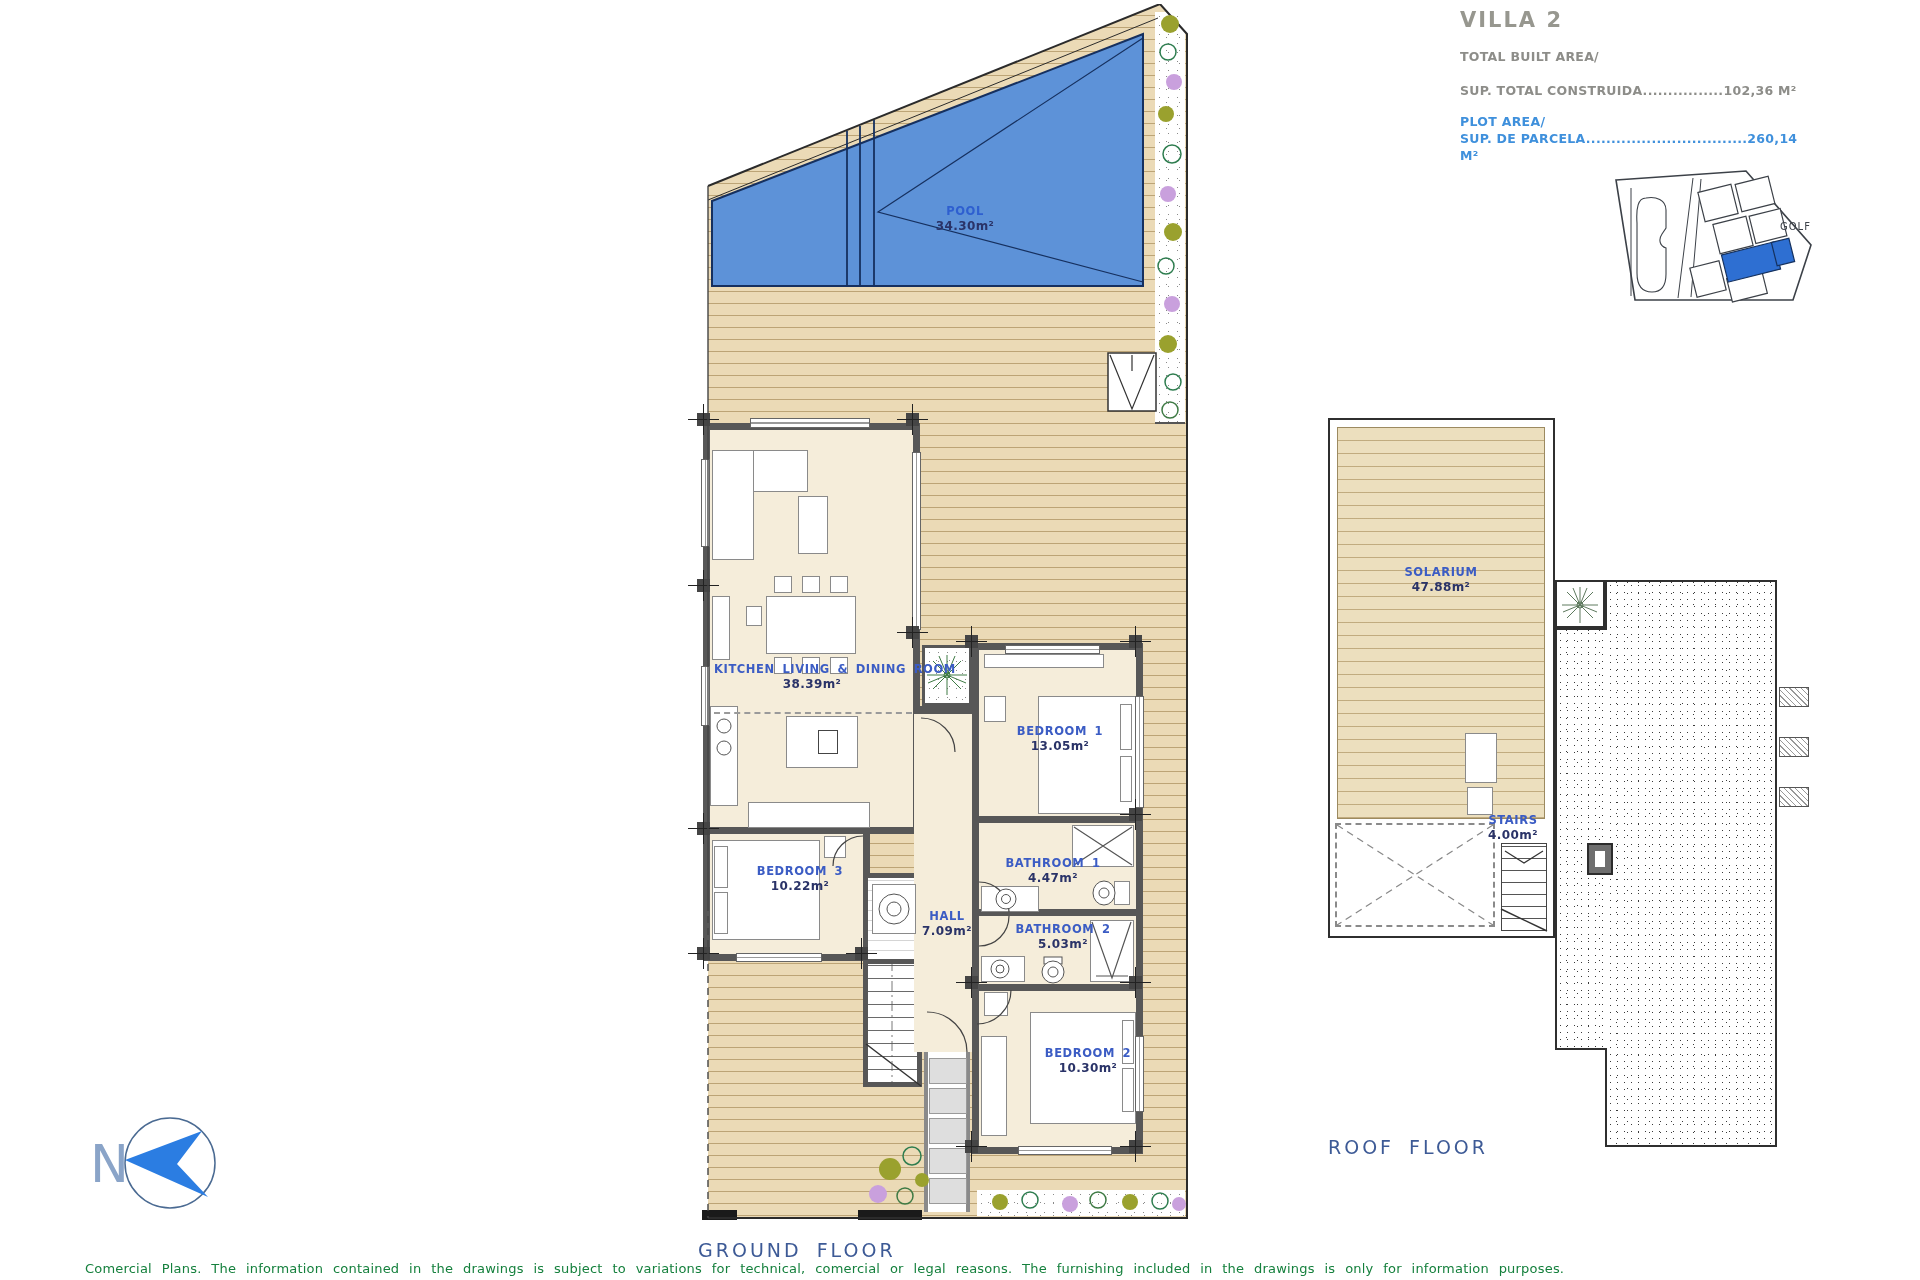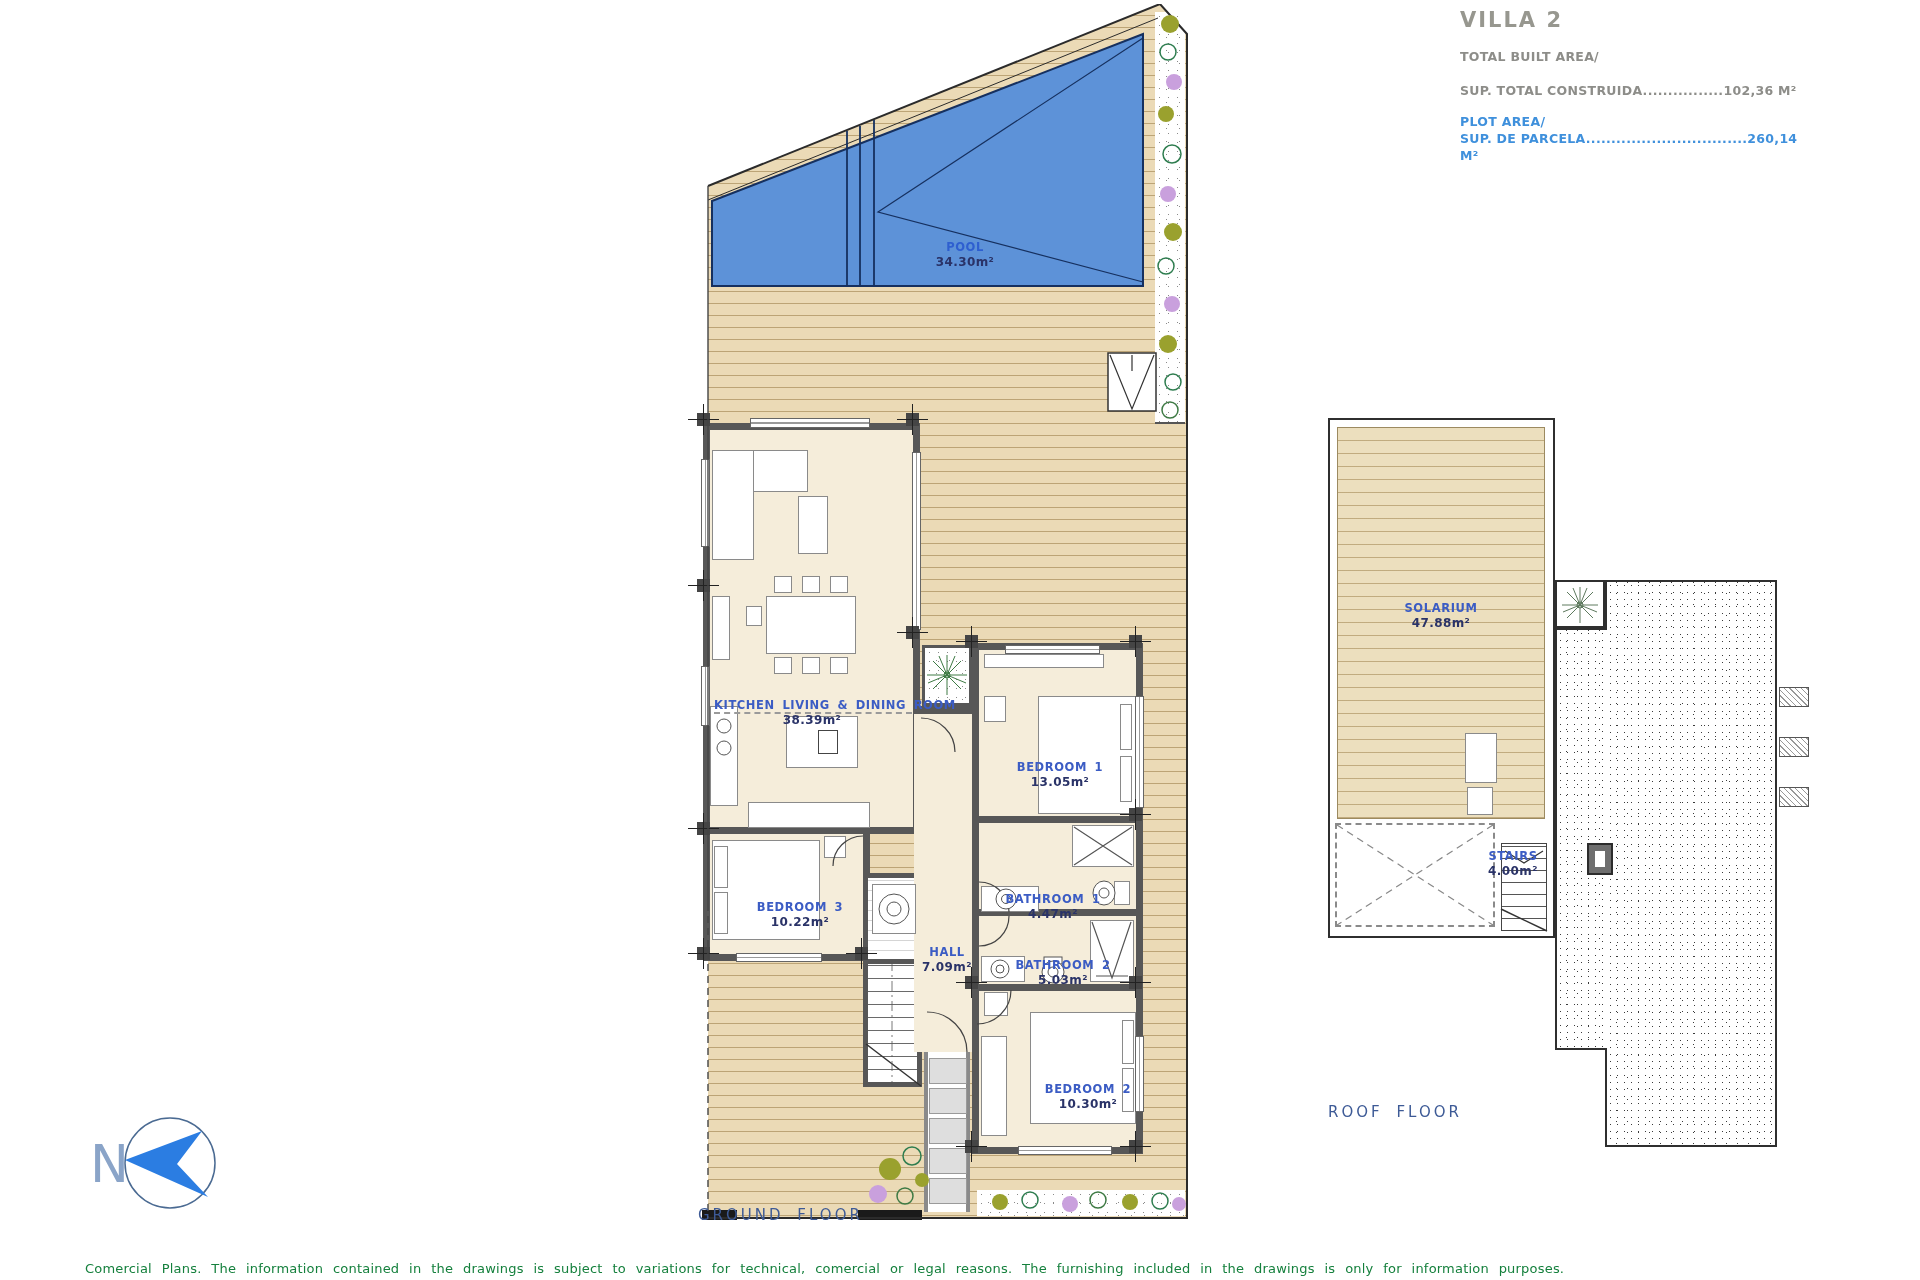--- a/index.html
+++ b/index.html
@@ -20,24 +20,24 @@
   .room{border:7px solid #575757;background:#f5edda;z-index:1;}
   .wall{background:#575757;z-index:1;}
   .furn{background:#fff;border:1px solid #8a8a8a;z-index:2;}
   .winh{background:linear-gradient(180deg,#fff 42%,#9a9a9a 42%,#9a9a9a 58%,#fff 58%);border:1px solid #666;z-index:4;}
   .winv{background:linear-gradient(90deg,#fff 42%,#9a9a9a 42%,#9a9a9a 58%,#fff 58%);border:1px solid #666;z-index:4;}
   .col{position:absolute;width:13px;height:13px;background:#454545;z-index:5;}
   .col::before{content:"";position:absolute;left:-9px;top:6px;width:31px;height:1px;background:#222;}
   .col::after{content:"";position:absolute;top:-9px;left:6px;width:1px;height:31px;background:#222;}
   .step{position:absolute;background:#dedede;border:1px solid #9a9a9a;z-index:2;}
   
-  .lbl{position:absolute;text-align:center;line-height:1.3;z-index:6;pointer-events:none;margin-top:36px;}
+  .lbl{position:absolute;text-align:center;line-height:1.3;z-index:6;pointer-events:none;}
   .lbl .nm{color:#3b5cc4;font-weight:bold;font-size:11.5px;letter-spacing:.6px;word-spacing:3px;white-space:nowrap;}
   .lbl .ar{color:#2a3368;font-weight:bold;font-size:12px;letter-spacing:.4px;white-space:nowrap;}
-  .caption{position:absolute;color:#3d5a96;font-size:15px;letter-spacing:3px;word-spacing:6px;font-weight:500;z-index:6;}
+  .caption{position:absolute;color:#3d5a96;font-size:19px;letter-spacing:3px;word-spacing:6px;font-weight:500;z-index:6;margin-top:33px;}
   
   #titleblock{left:1460px;top:8px;width:360px;}
   .tb-villa{color:#97978f;font-size:21px;letter-spacing:2px;font-weight:bold;}
   .tb-gray{color:#8d8d89;font-size:12.5px;font-weight:bold;letter-spacing:.3px;line-height:1.35;margin-top:17px;}
   .tb-blue{color:#3f90dc;font-size:12.5px;font-weight:bold;letter-spacing:.3px;line-height:1.35;}
   .tb-space{height:14px;}
   
   #disclaimer{left:85px;top:1261px;width:1700px;font-size:13px;color:#15803d;
               word-spacing:5.5px;letter-spacing:.2px;white-space:nowrap;z-index:8;}
   svg{position:absolute;left:0;top:0;}
@@ -49,20 +49,40 @@
 
   <div class="abs" id="titleblock">
     <div class="tb-villa">VILLA 2</div>
     <div class="tb-gray">TOTAL BUILT AREA/</div>
     <div class="tb-gray">SUP. TOTAL CONSTRUIDA................102,36 M²</div>
     <div class="tb-space"></div>
     <div class="tb-blue">PLOT AREA/</div>
     <div class="tb-blue">SUP. DE PARCELA................................260,14 M²</div>
   </div>
 
+  <div class="abs" style="left:1598px;top:168px;width:245px;height:145px;">
+    <svg width="245" height="145" viewBox="0 0 245 145">
+      <polygon points="18,12 148,3 213,77 195,132 37,132" fill="#fff" stroke="#3c4148" stroke-width="1.6"></polygon>
+      <path d="M48,30 C40,30 38,40 39,55 L39,105 C39,118 44,124 54,124 C64,124 68,118 68,106 L68,80 C62,78 60,72 64,66 L68,60 L68,42 C68,32 58,28 48,30 Z" fill="none" stroke="#3c4148" stroke-width="1.1"></path>
+      <path d="M33,20 L33,128 M95,10 L80,130 M103,11 L93,129" fill="none" stroke="#3c4148" stroke-width="1"></path>
+      <g stroke="#3c4148" stroke-width="1.2" fill="#fff">
+        <rect x="103" y="20" width="34" height="30" transform="rotate(-14 120 35)"></rect>
+        <rect x="140" y="12" width="34" height="28" transform="rotate(-14 157 26)"></rect>
+        <rect x="118" y="52" width="34" height="30" transform="rotate(-14 135 67)"></rect>
+        <rect x="154" y="44" width="32" height="28" transform="rotate(-14 170 58)"></rect>
+        <rect x="95" y="96" width="30" height="30" transform="rotate(-14 110 111)"></rect>
+        <rect x="131" y="106" width="36" height="24" transform="rotate(-14 149 118)"></rect>
+      </g>
+      <g>
+        <rect x="126" y="80" width="54" height="28" transform="rotate(-14 153 94)" fill="#2e6fd2" stroke="#15315e" stroke-width="1.2"></rect>
+        <rect x="176" y="72" width="18" height="24" transform="rotate(-14 185 84)" fill="#2e6fd2" stroke="#15315e" stroke-width="1.2"></rect>
+      </g>
+      <text x="182" y="62" font-size="10" fill="#3c4148" letter-spacing="1"><tspan>GOLF</tspan></text>
+    </svg>
+  </div>
 
   <div class="abs" id="gf" style="left:700px;top:4px;width:492px;height:1228px;">
 
     <div class="abs deck" style="left:0;top:0;width:492px;height:1228px;z-index:0;
          clip-path:polygon(8px 182px,460px 0px,487px 30px,487px 1214px,8px 1214px);"></div>
 
     <div class="abs stipple-lt" style="left:455px;top:8px;width:30px;height:412px;z-index:1;border-bottom:2px solid #555;"></div>
 
     <div class="abs room" style="left:3px;top:419px;width:217px;height:411px;"></div>
     <div class="abs room" style="left:272px;top:639px;width:171px;height:180px;"></div>

